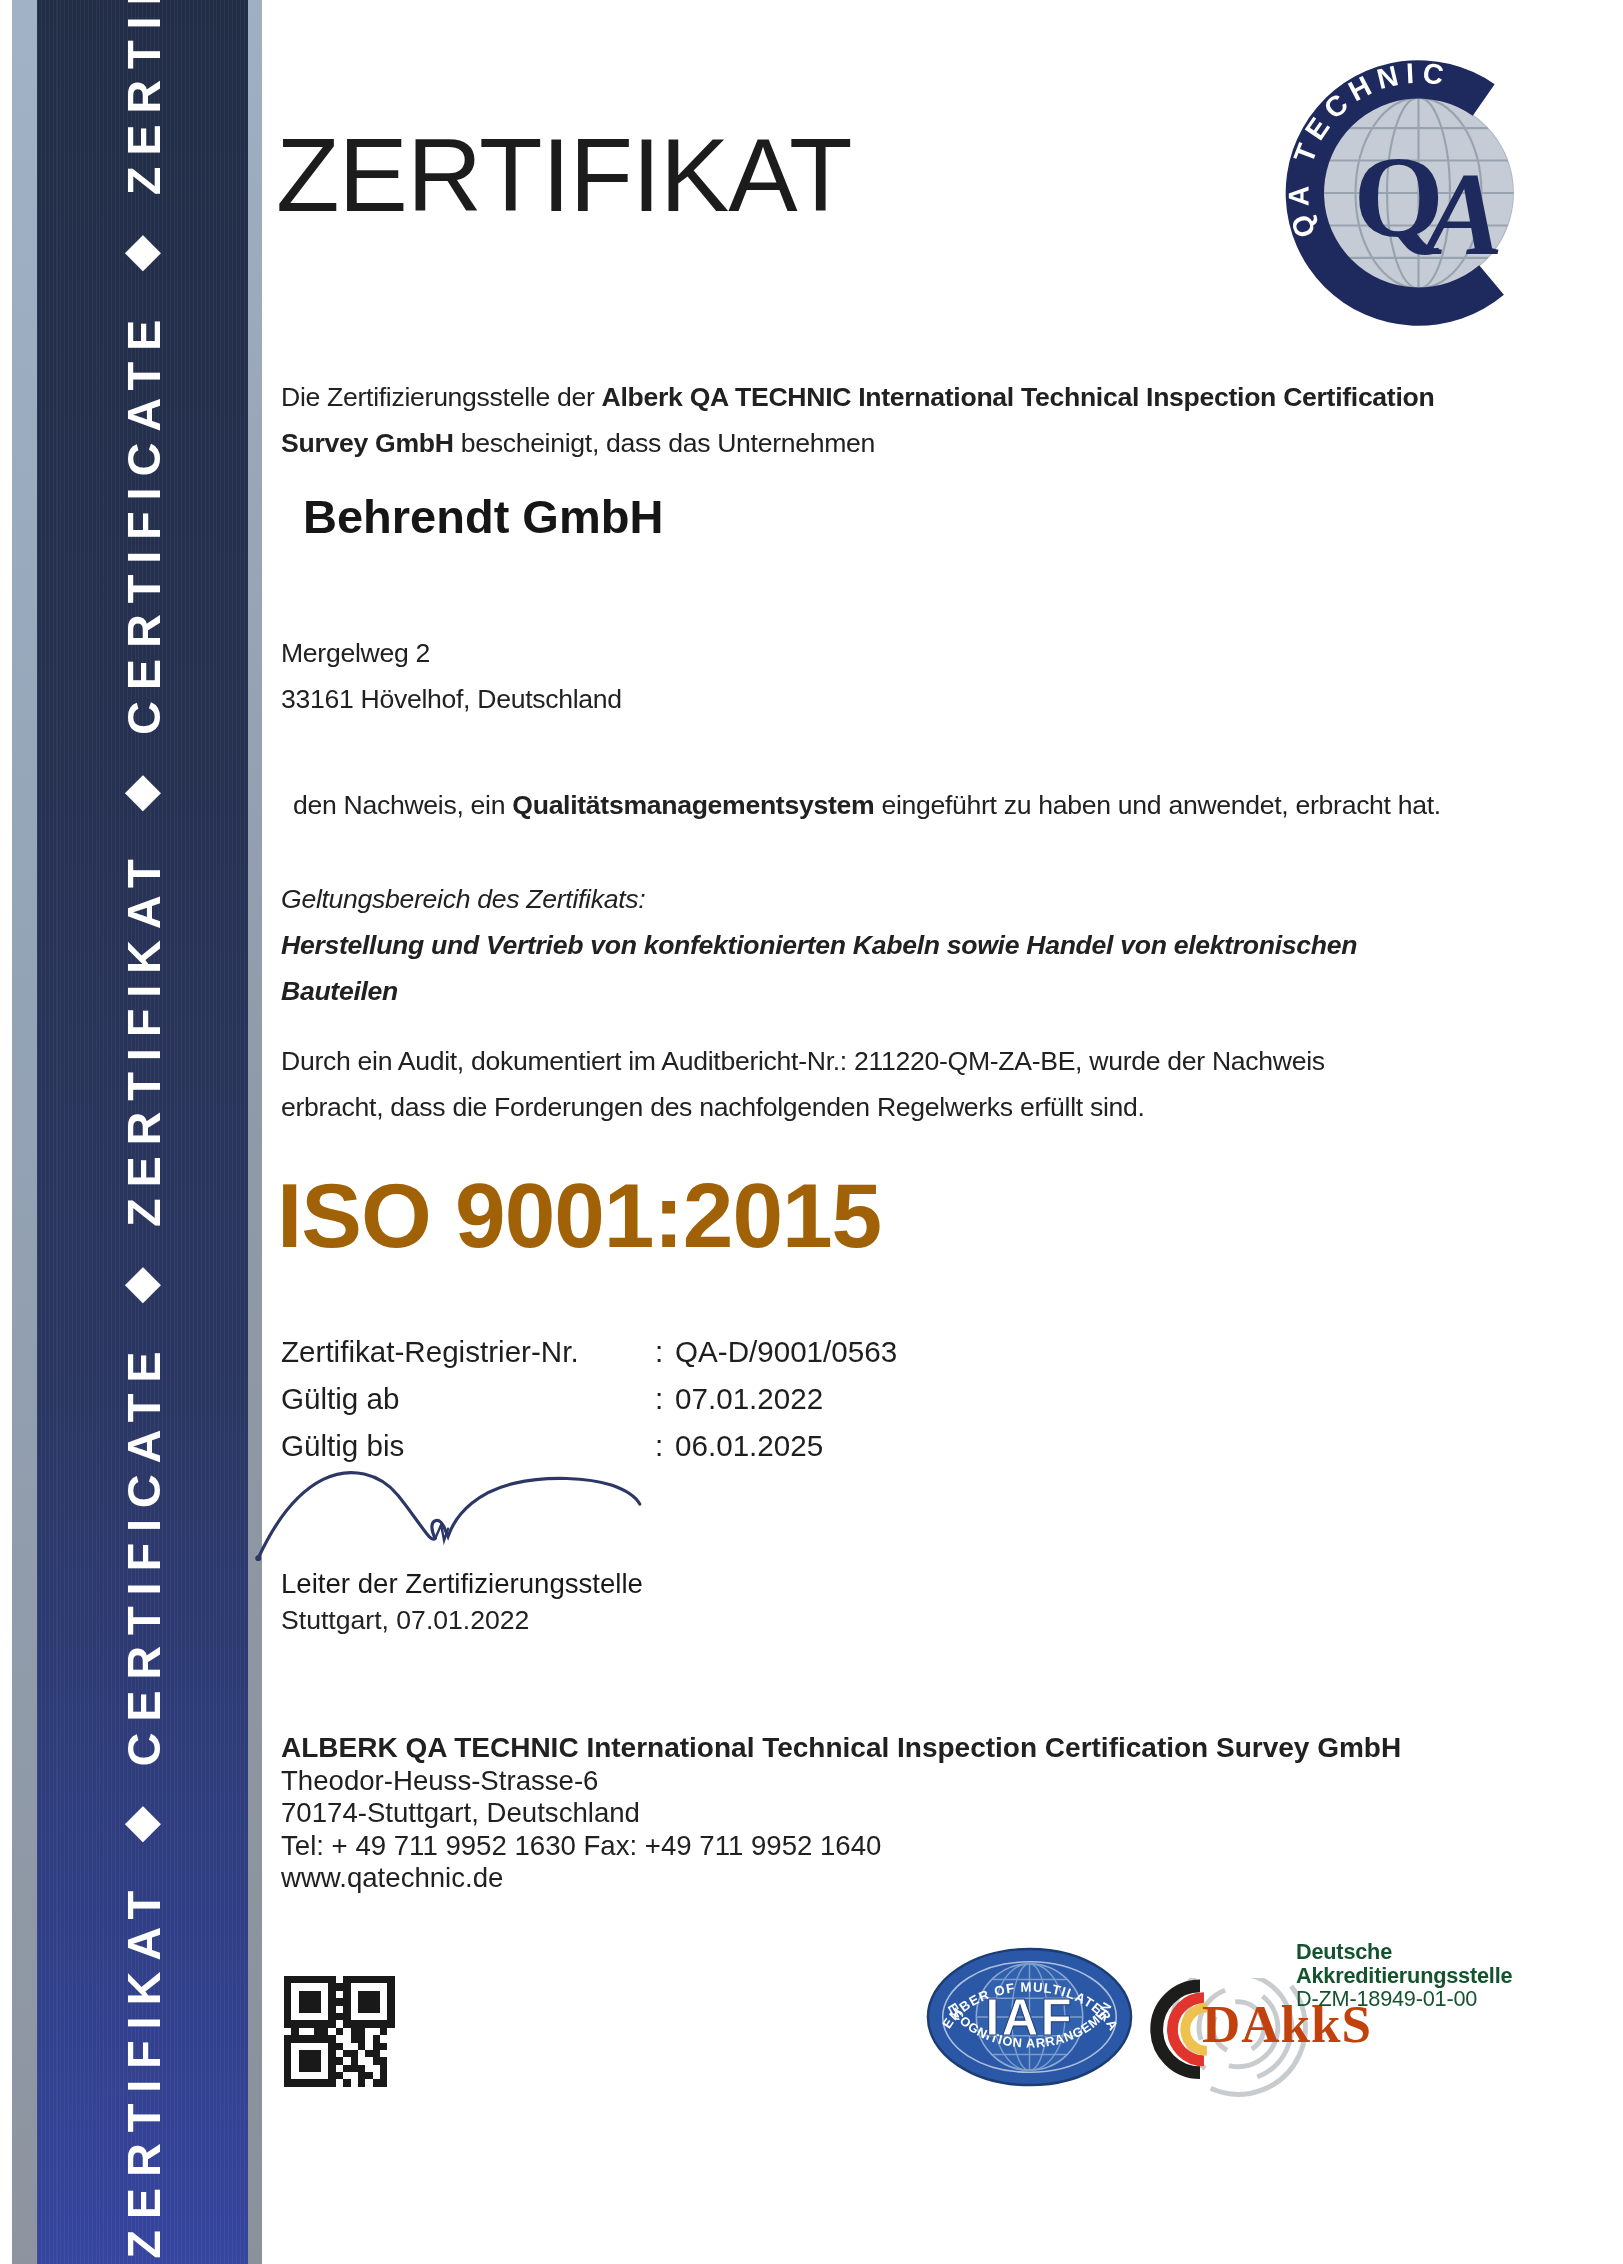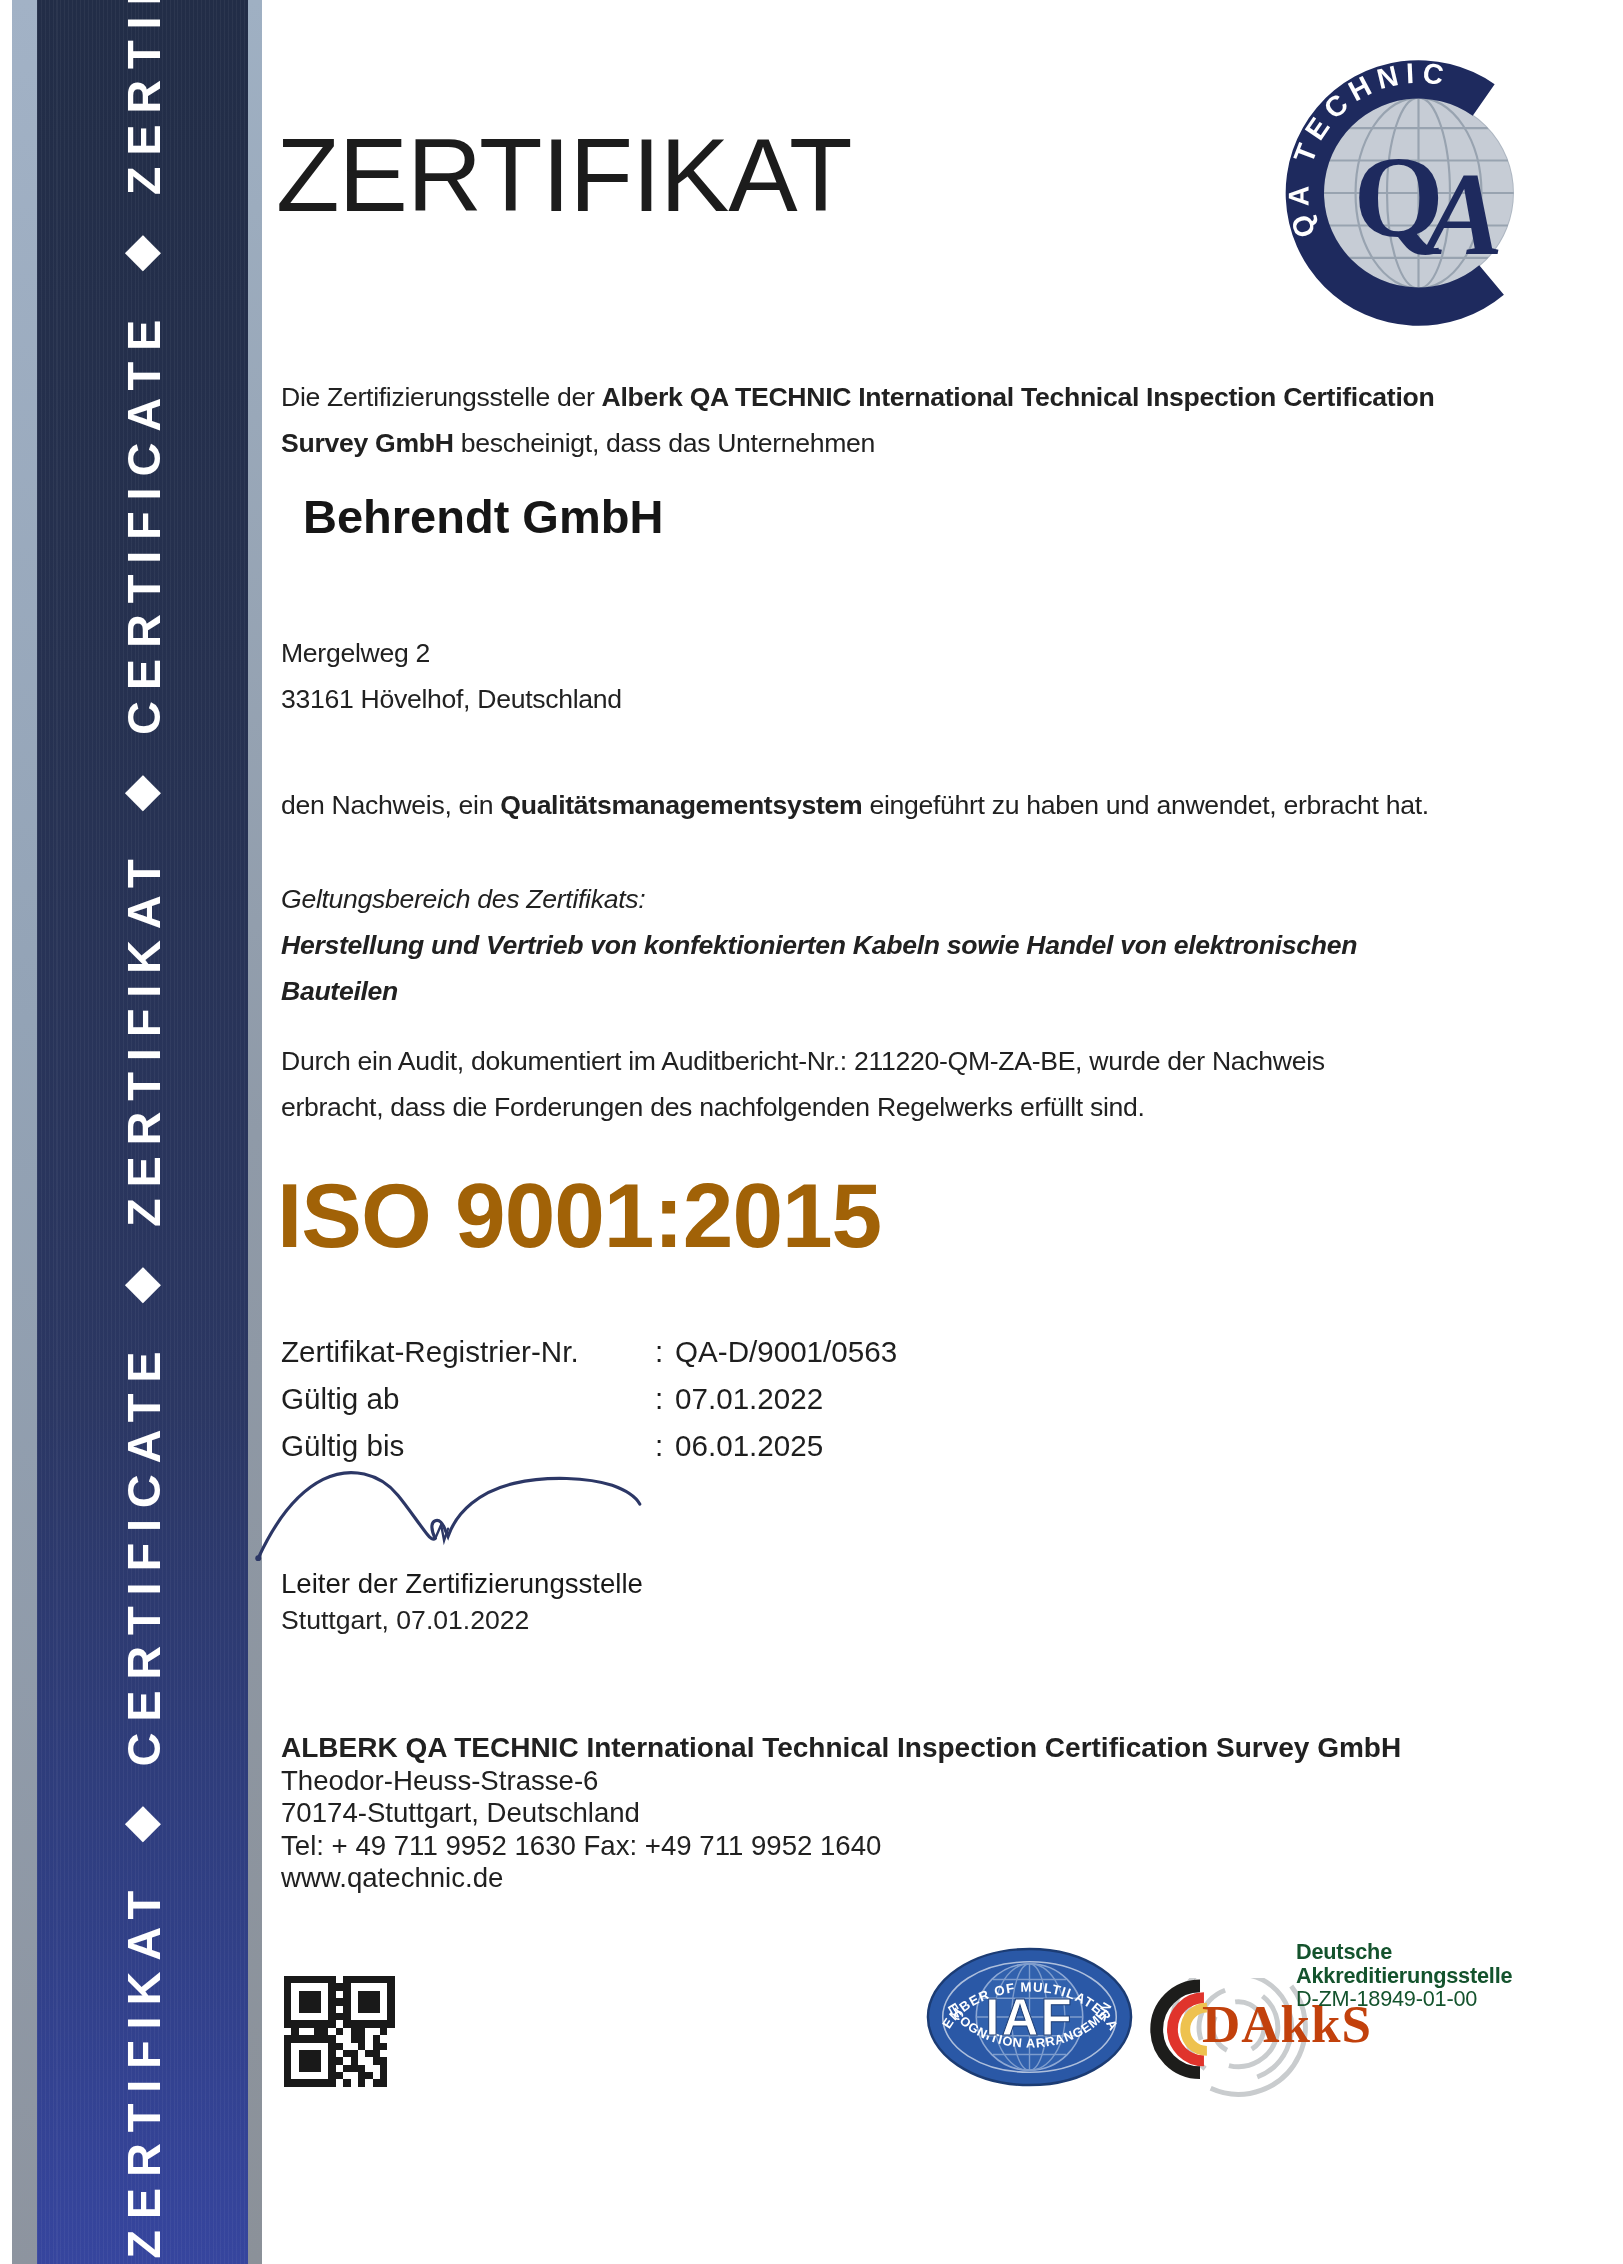--- a/index.html
+++ b/index.html
@@ -26,21 +26,21 @@
   }
   
   .title{position:absolute;left:276px;top:116px;font-size:104px;font-weight:400;
     letter-spacing:-1px;color:#1c1c1c;margin:0;}
   .para{position:absolute;left:281px;width:1271px;font-size:26.6px;letter-spacing:-0.3px;
     line-height:46px;color:#212121;}
   .para b{font-weight:700;}
   .p-intro{top:347px;}
   .company-name{position:absolute;left:281px;top:489px;font-size:47px;font-weight:700;color:#161616;margin-left:22px;}
   .p-address{top:603px;}
-  .p-statement{top:755px;}
+  .p-statement{top:755px;margin-left:12px;}
   .p-scope{top:849px;font-style:italic;}
   .p-audit{top:1011px;}
   .iso-heading{position:absolute;left:277px;top:1164px;font-size:91px;font-weight:700;
     letter-spacing:-1px;color:#a16207;}
   
   .registry{position:absolute;left:281px;top:1322px;font-size:29.6px;color:#1e1e1e;}
   .reg-row{display:flex;height:47px;align-items:flex-end;}
   .reg-label{display:inline-block;width:374px;}
   .reg-colon{display:inline-block;margin-right:11.8px;}
   

